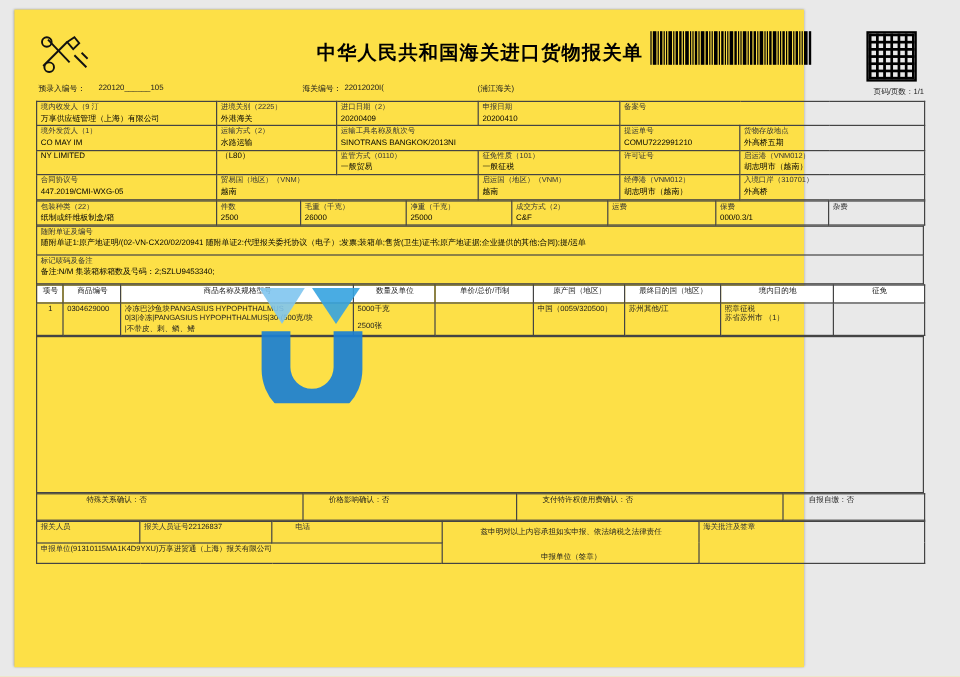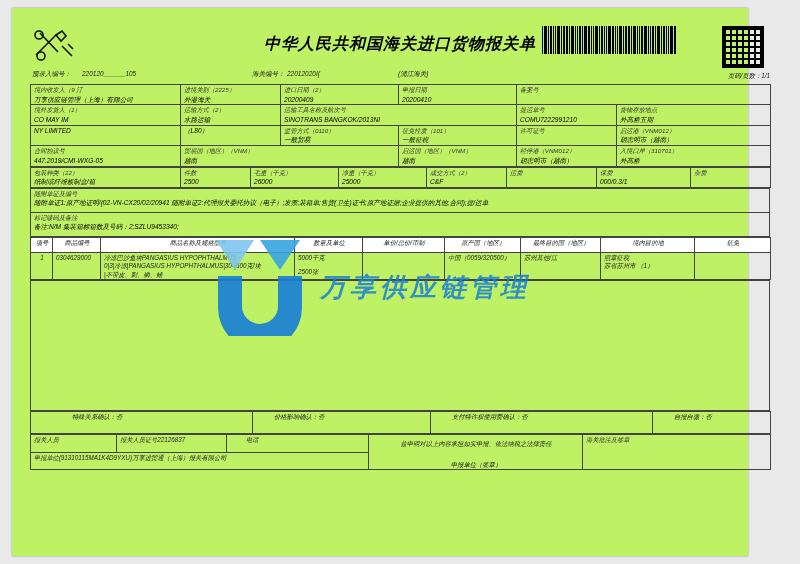--- a/index.html
+++ b/index.html
@@ -4,24 +4,23 @@
 <style>
   html,body{margin:0;padding:0;}
   body{
     width:800px;height:564px;
     background:#e9e9e9;
     font-family:"Liberation Sans","DejaVu Sans",sans-serif;
     overflow:hidden;
   }
   .page{
     position:absolute;left:12px;top:8px;
-    width:736px;height:548px;
-    background:#bef264;
+    width:658px;height:548px;
+    background:#fde047;
     box-shadow:0 0 2px rgba(0,0,0,.35);
-    font-style:italic;
   }
   .doc{
     position:absolute;left:18px;top:10px;width:740px;height:520px;
     font-size:6.5px;color:#1b1b1b;
   }
   
   .hdr{position:relative;height:52px;}
   .logo{
     position:absolute;left:2px;top:10px;width:44px;height:34px;
     color:#111;
@@ -413,15 +412,14 @@
       </table>
 
   </div>
 
   <div class="wm">
     <svg class="wm-logo" viewBox="0 0 104 100">
       <polygon points="8,4 46,4 27,34" fill="#7fc5ef" opacity="0.9"></polygon>
       <polygon points="52,4 92,4 72,34" fill="#35a3e0" opacity="0.9"></polygon>
       <path d="M10 40 L34 40 L34 70 A18 18 0 0 0 70 70 L70 40 L94 40 L94 72 A42 42 0 0 1 10 72 Z" fill="#1a7fd4" opacity="0.92"></path>
     </svg>
-    <div class="wm-text">万享供应链管理</div>
   </div>
 </div>
 
 </body></html>

